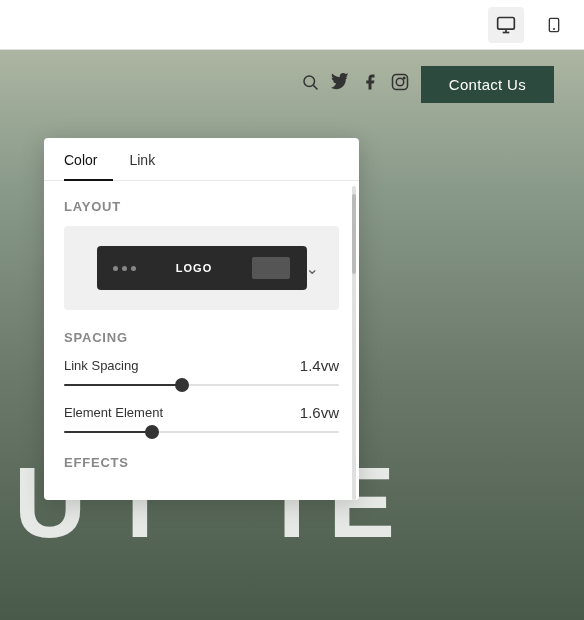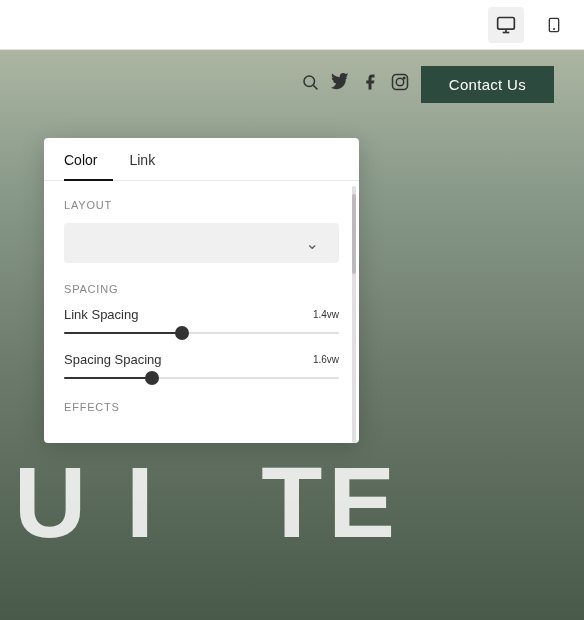--- a/index.html
+++ b/index.html
@@ -140,22 +140,22 @@
       right: 0;
       height: 2px;
       background: #111;
     }
 
     .panel-body {
       padding: 18px 20px;
     }
 
     .section-label {
-      font-size: 11px;
-      font-weight: 400;
+      font-size: 13px;
+      font-weight: 700;
       color: #888;
       letter-spacing: 0.8px;
       text-transform: uppercase;
       margin-bottom: 12px;
     }
 
     
     .layout-preview {
       background: #f0f0f0;
       border-radius: 4px;
@@ -229,21 +229,21 @@
       align-items: center;
       margin-bottom: 10px;
     }
 
     .spacing-label {
       font-size: 13px;
       color: #333;
     }
 
     .spacing-value {
-      font-size: 10px;
+      font-size: 15px;
       color: #333;
     }
 
     .slider-track {
       width: 100%;
       height: 2px;
       background: #e0e0e0;
       border-radius: 2px;
       position: relative;
     }
@@ -353,40 +353,49 @@
     <div class="panel-tab">
       <span>Link</span>
     </div>
   </div>
 
   <div class="panel-body">
 
     <div class="section-label">Layout</div>
 
     <div class="layout-preview">
+      <div class="nav-mockup">
+        <div class="nav-dots">
+          <div class="nav-dot"></div>
+          <div class="nav-dot"></div>
+          <div class="nav-dot"></div>
+        </div>
+        <span class="nav-logo-text">LOGO</span>
+        <div class="nav-btn-mock"></div>
+      </div>
       <div class="dropdown-icon">⌄</div>
     </div>
 
     <div class="spacing-section">
       <div class="section-label">SPACING</div>
 
       <div class="spacing-row">
         <div class="spacing-row-header">
           <span class="spacing-label">Link Spacing</span>
           <span class="spacing-value">1.4vw</span>
         </div>
         <div class="slider-track">
           <div class="slider-fill" style="width: 43%"></div>
           <div class="slider-thumb" style="left: calc(43% - 7px)"></div>
         </div>
       </div>
 
       <div class="spacing-row">
         <div class="spacing-row-header">
-          <span class="spacing-label">Spacing Spacing</span>
+          <span class="spacing-label">Element Element</span>
           <span class="spacing-value">1.6vw</span>
         </div>
         <div class="slider-track">
           <div class="slider-fill" style="width: 32%"></div>
           <div class="slider-thumb" style="left: calc(32% - 7px)"></div>
         </div>
       </div>
     </div>
 
     <div class="effects-section">

